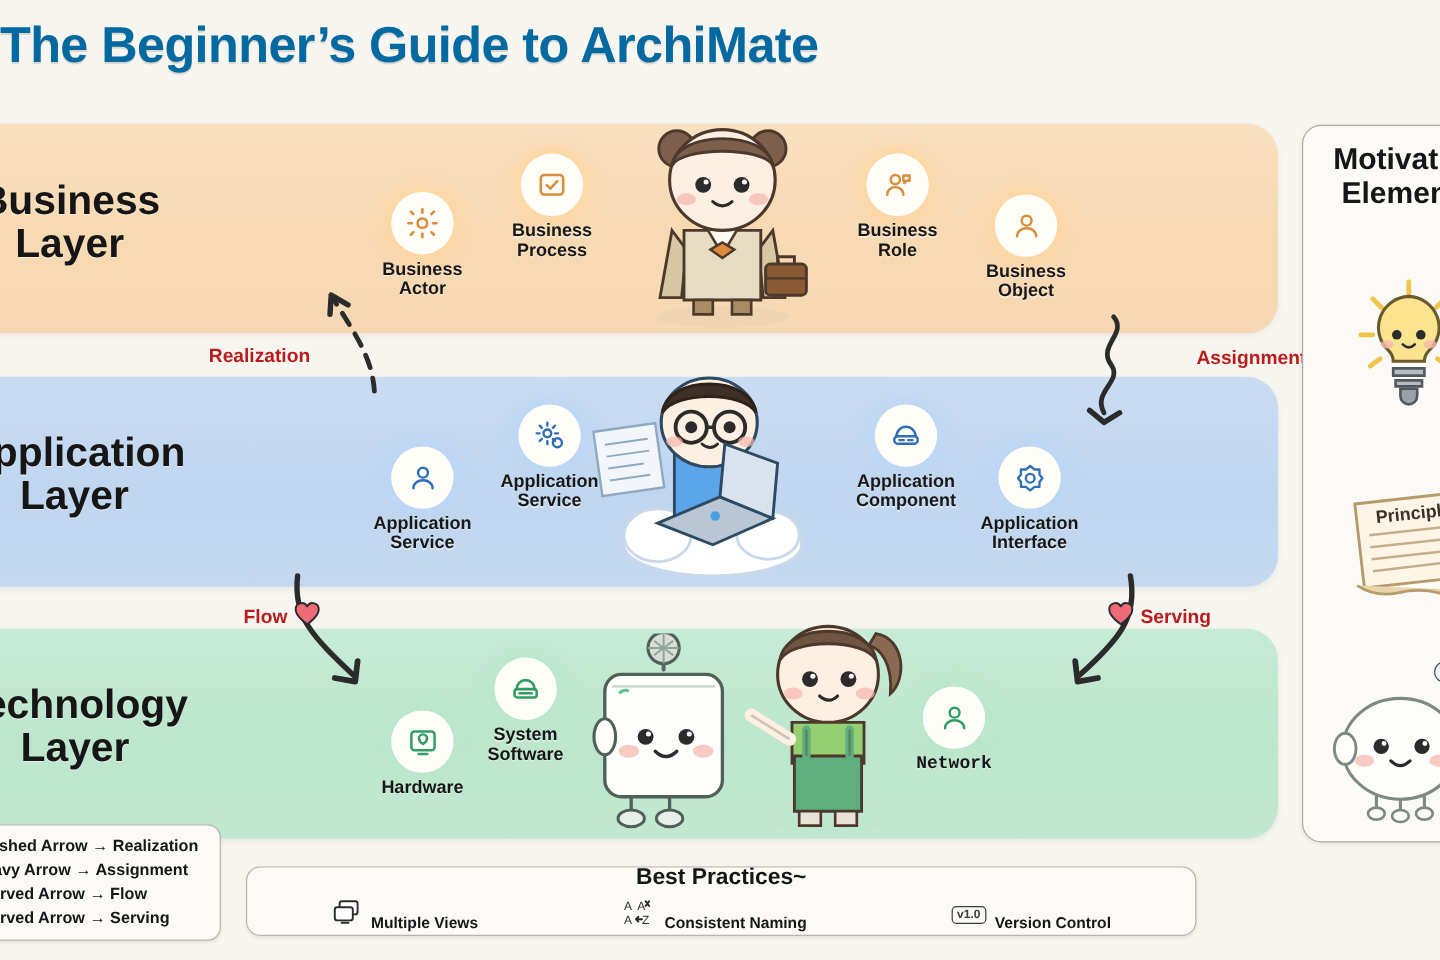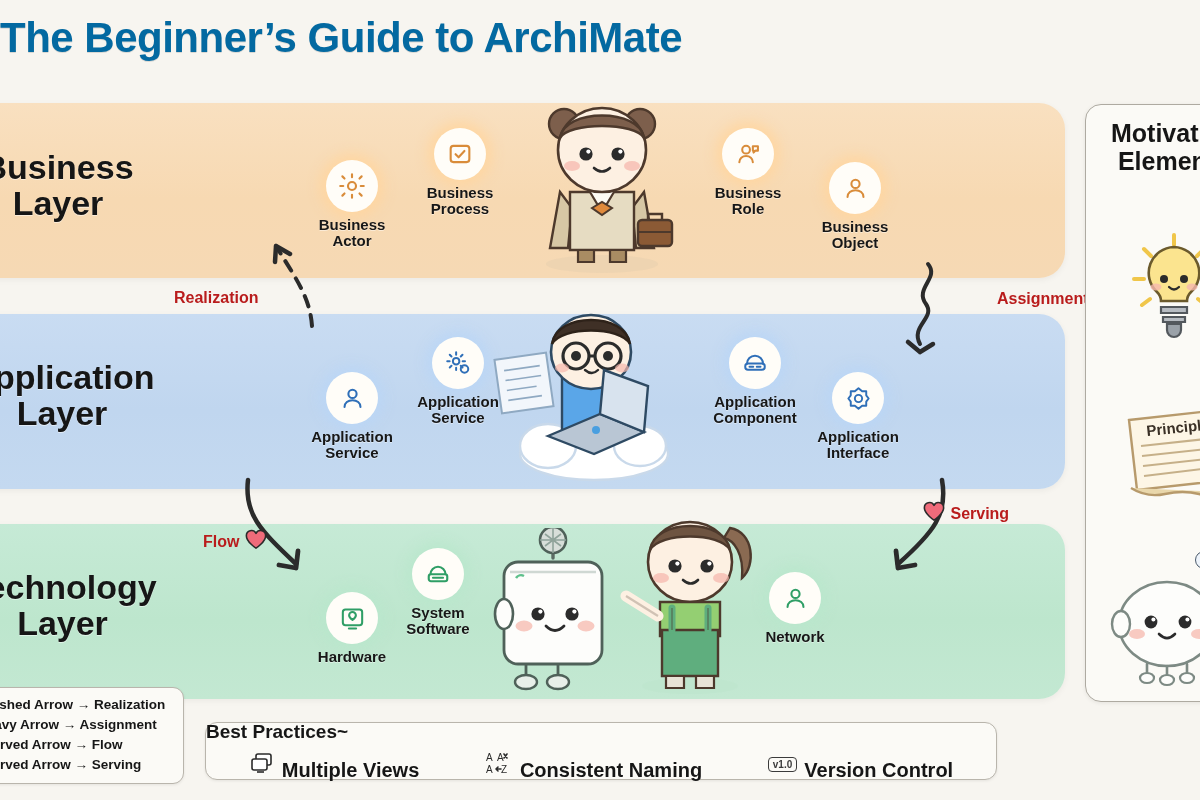--- a/index.html
+++ b/index.html
@@ -86,30 +86,30 @@
 
   
   .bp{
     position:absolute;left:205px;top:722px;width:790px;height:56px;
     background:#fbfaf6;
     border:1.6px solid #b9b5ac;
     border-radius:12px;
     box-shadow:0 1px 3px rgba(0,0,0,.08);
   }
   .bp-title{
-    position:absolute;left:0;right:0;top:-2px;text-align:left;
+    position:absolute;left:0;right:0;top:-2px;text-align:center;
     font-size:19px;font-weight:bold;color:#161616;
   }
   .bp-items{
     position:absolute;left:0;right:0;top:24px;
     display:flex;align-items:center;justify-content:space-around;
     padding:0 10px;
   }
   .bp-item{display:flex;align-items:center;gap:7px;}
-  .bp-item .txt{font-size:20px;font-weight:bold;color:#161616;white-space:nowrap;margin-top:12px;}
+  .bp-item .txt{font-size:13px;font-weight:bold;color:#161616;white-space:nowrap;margin-top:12px;}
   .vbadge{
     border:1.6px solid #3b3b3b;border-radius:4px;
     font-size:10px;font-weight:bold;padding:1px 4px;color:#3b3b3b;
   }
 
   
   .motiv{
     position:absolute;left:1085px;top:104px;width:175px;height:596px;
     background:#fbfaf6;
     border:1.8px solid #aeaaa1;
@@ -280,21 +280,21 @@
         <rect x="4.6" y="12.2" width="14.8" height="5.6" rx="1.8"></rect>
         <path d="M8 15h8"></path>
       </svg>
     </div>
     <div class="lbl">
       <span>System</span><br>
       <span>Software</span>
     </div>
   </div>
 
-  <div class="elem green" style="left:735px;top:572px;">
+  <div class="elem green" style="left:735px;top:572px;font-family:Liberation Mono, monospace;">
     <div class="bubble">
       <svg width="29" height="29" viewBox="0 0 24 24" fill="none" stroke="#2f9e66" stroke-width="1.7" stroke-linecap="round" stroke-linejoin="round">
         <circle cx="12" cy="8.2" r="3.4"></circle>
         <path d="M5.4 19c0-3.4 2.9-5.6 6.6-5.6S18.6 15.6 18.6 19"></path>
       </svg>
     </div>
     <div class="lbl">
       <span>Network</span>
     </div>
   </div>
@@ -309,21 +309,21 @@
   <svg class="mascot" style="left:880px;top:260px;" width="75" height="118" viewBox="0 0 75 118">
     <path d="M48 4 C 60 18, 34 28, 46 44 C 56 58, 30 66, 40 84" stroke="#2b2b2b" stroke-width="4" fill="none" stroke-linecap="round"></path>
     <path d="M40 92 l -12 -10 M40 92 l 13 -8" stroke="#2b2b2b" stroke-width="4.5" fill="none" stroke-linecap="round" stroke-linejoin="round"></path>
   </svg>
   <div class="rel" style="left:953px;top:290px;margin-left:44px;">Assignment</div>
 
   <svg class="mascot" style="left:218px;top:470px;" width="110" height="130" viewBox="0 0 110 130">
     <path d="M30 10 C 26 44, 42 60, 78 94" stroke="#2b2b2b" stroke-width="4.5" fill="none" stroke-linecap="round"></path>
     <path d="M78 98 l -17 -3 M78 98 l 2 -17" stroke="#2b2b2b" stroke-width="4.8" fill="none" stroke-linecap="round" stroke-linejoin="round"></path>
   </svg>
-  <div class="rel" style="left:203px;top:500px;margin-top:28px;">
+  <div class="rel" style="left:203px;top:500px;">
     <span>Flow</span>
     <span class="heart">
       <svg width="24" height="22" viewBox="0 0 24 22">
           <path d="M12 20.2S2.4 13.8 2.4 7.9A5.1 5.1 0 0 1 12 5.3 5.1 5.1 0 0 1 21.6 7.9c0 5.9-9.6 12.3-9.6 12.3z" fill="#ef6b7a" stroke="#2b2b2b" stroke-width="1.6" stroke-linejoin="round"></path>
         </svg>
     </span>
   </div>
 
   <svg class="mascot" style="left:862px;top:470px;" width="110" height="130" viewBox="0 0 110 130">
     <path d="M80 10 C 86 44, 72 62, 36 94" stroke="#2b2b2b" stroke-width="4.5" fill="none" stroke-linecap="round"></path>

